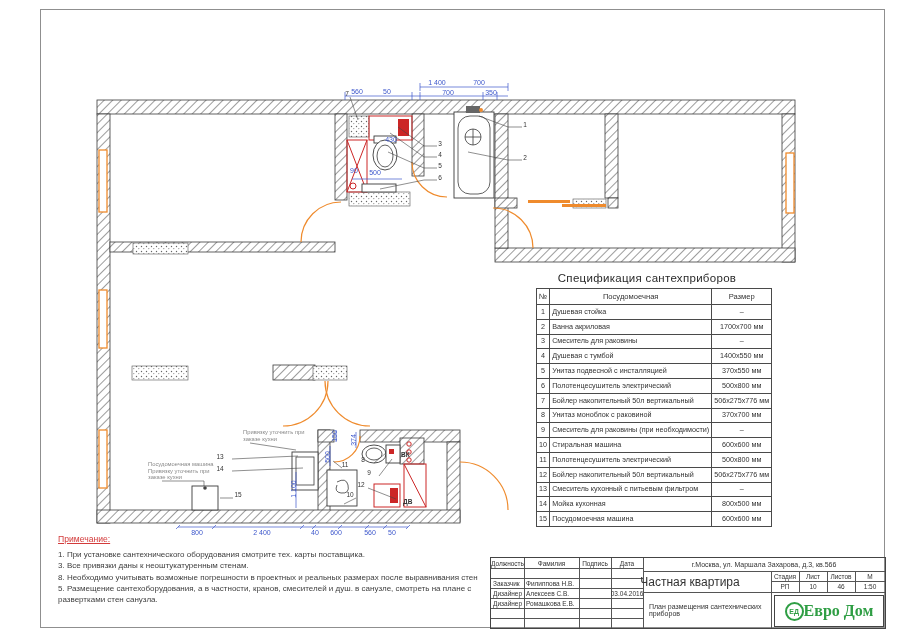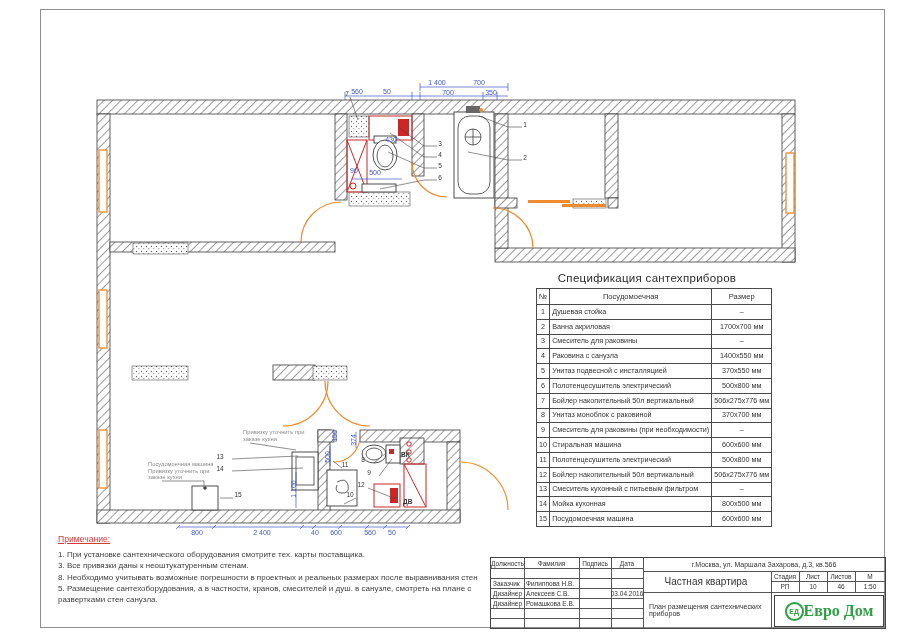--- a/index.html
+++ b/index.html
@@ -265,21 +265,21 @@
             <td>Ванна акриловая</td>
             <td class="c">1700х700 мм</td>
           </tr>
           <tr>
             <td class="c">3</td>
             <td>Смеситель для раковины</td>
             <td class="c">–</td>
           </tr>
           <tr>
             <td class="c">4</td>
-            <td>Раковина с санузла</td>
+            <td>Душевая с тумбой</td>
             <td class="c">1400х550 мм</td>
           </tr>
           <tr>
             <td class="c">5</td>
             <td>Унитаз подвесной с инсталляцией</td>
             <td class="c">370х550 мм</td>
           </tr>
           <tr>
             <td class="c">6</td>
             <td>Полотенцесушитель электрический</td>
@@ -370,21 +370,21 @@
 
     <div class="cell left" style="left:0;top:20px;width:33px;height:10px">Заказчик</div>
     <div class="cell left" style="left:33px;top:20px;width:55px;height:10px">Филиппова Н.В.</div>
     <div class="cell left" style="left:0;top:30px;width:33px;height:10px">Дизайнер</div>
     <div class="cell left" style="left:33px;top:30px;width:55px;height:10px">Алексеев С.В.</div>
     <div class="cell" style="left:120px;top:30px;width:32px;height:10px">03.04.2016</div>
     <div class="cell left" style="left:0;top:40px;width:33px;height:10px">Дизайнер</div>
     <div class="cell left" style="left:33px;top:40px;width:55px;height:10px">Ромашкова Е.В.</div>
 
     <div class="cell" style="left:152px;top:0;width:242px;height:13px;font-size:7px">г.Москва, ул. Маршала Захарова, д.3, кв.566</div>
-    <div class="cell" style="left:151px;top:13px;width:128px;height:21px;font-size:10px">Частная квартира</div>
+    <div class="cell" style="left:135px;top:13px;width:128px;height:21px;font-size:12px">Частная квартира</div>
     <div class="cell" style="left:280px;top:13px;width:28px;height:10px">Стадия</div>
     <div class="cell" style="left:308px;top:13px;width:28px;height:10px">Лист</div>
     <div class="cell" style="left:336px;top:13px;width:28px;height:10px">Листов</div>
     <div class="cell" style="left:364px;top:13px;width:30px;height:10px">М</div>
     <div class="cell" style="left:280px;top:23px;width:28px;height:11px">РП</div>
     <div class="cell" style="left:308px;top:23px;width:28px;height:11px">10</div>
     <div class="cell" style="left:336px;top:23px;width:28px;height:11px">46</div>
     <div class="cell" style="left:364px;top:23px;width:30px;height:11px">1:50</div>
     <div class="cell left" style="left:152px;top:34px;width:128px;height:36px;font-size:7px;white-space:normal;text-align:left;padding:0 6px">План размещения сантехнических приборов</div>
 

